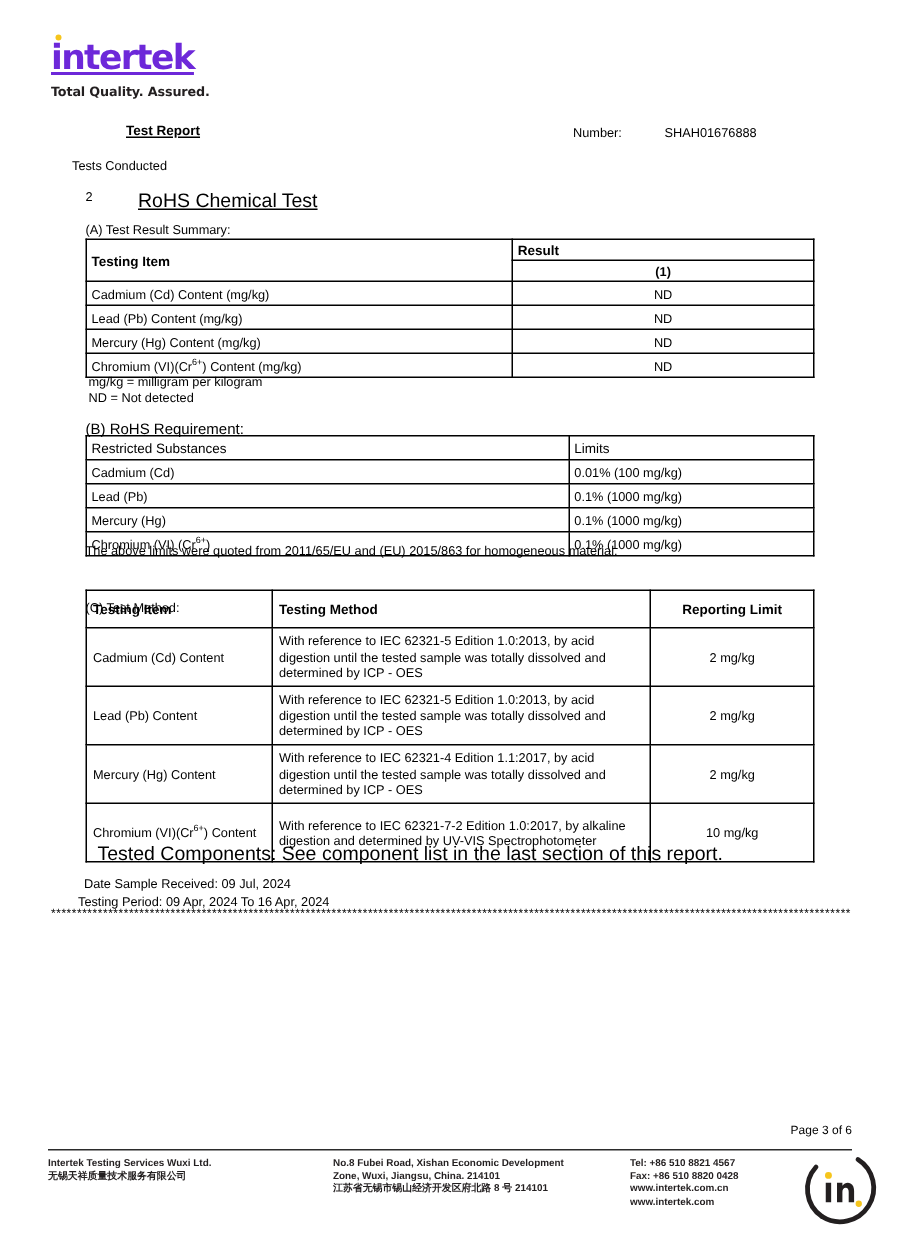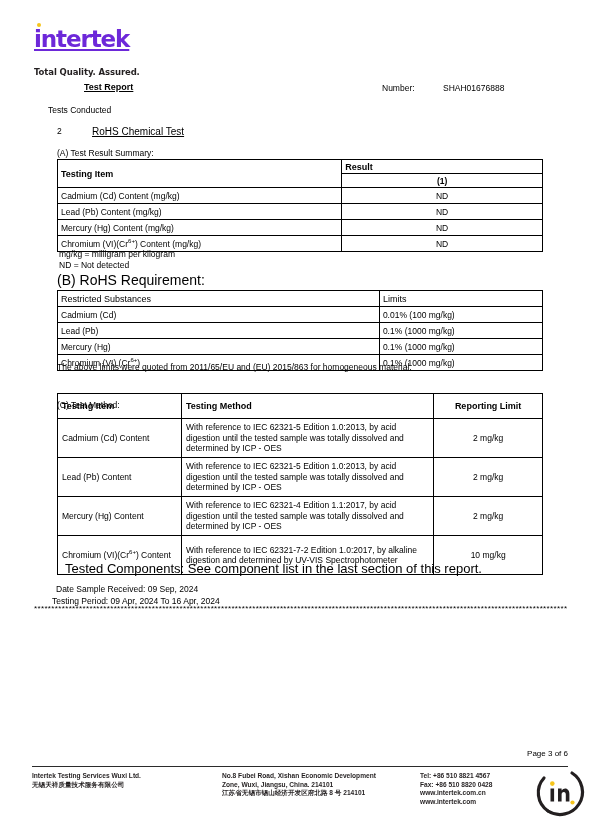--- a/index.html
+++ b/index.html
@@ -46,21 +46,21 @@
     border-radius: 50%;
     background: #f6c51c;
     left: 3px;
     top: 1px;
   }
   .logo-tagline {
     font-family: "DejaVu Sans", sans-serif;
     font-size: 8.5px;
     font-weight: bold;
     color: #231f20;
-    margin-top: 11px;
+    margin-top: 1px;
     letter-spacing: -0.1px;
   }
 
   
   .report-title {
     position: absolute;
     left: 84px;
     top: 82px;
     font-size: 9px;
     font-weight: bold;
@@ -89,35 +89,35 @@
   .item-no {
     position: absolute;
     left: 57px;
     top: 126px;
     font-size: 8.5px;
   }
   .item-name {
     position: absolute;
     left: 80px;
     top: 126px;
-    font-size: 10px;
+    font-size: 13px;
     text-decoration: underline;
     padding-left: 12px;
   }
   .sec-a {
     position: absolute;
     left: 57px;
     top: 148px;
     font-size: 8.5px;
   }
   .sec-b {
     position: absolute;
     left: 57px;
-    top: 272px;
-    font-size: 14px;
+    top: 281px;
+    font-size: 10px;
   }
   .sec-c {
     position: absolute;
     left: 57px;
     top: 400px;
     font-size: 8.5px;
   }
 
   .notes {
     position: absolute;
@@ -399,21 +399,21 @@
     </tr>
     <tr>
       <td class="col-c1"><span>Chromium (VI)(Cr</span><sup>6+</sup><span>) Content</span></td>
       <td class="col-c2">With reference to IEC 62321-7-2 Edition 1.0:2017, by alkaline digestion and determined by UV-VIS Spectrophotometer</td>
       <td class="col-c3">10 mg/kg</td>
     </tr>
   </tbody>
     </table>
 
   <div class="tested-components">Tested Components:  See component list in the last section of this report.</div>
-  <div class="date-received">Date Sample Received:  09 Sep, 2024</div>
+  <div class="date-received">Date Sample Received:  09 Jul, 2024</div>
   <div class="testing-period">Testing Period:  09 Apr, 2024 To 16 Apr, 2024</div>
   <div class="asterisk-rule">*****************************************************************************************************************************************************************************</div>
 
   <div class="page-num">Page 3 of 6</div>
   <div class="footer-rule"></div>
 
   <div class="footer">
     <div class="footer-col fc1">
       <div>Intertek Testing Services Wuxi Ltd.</div>
       <div>无锡天祥质量技术服务有限公司</div>

